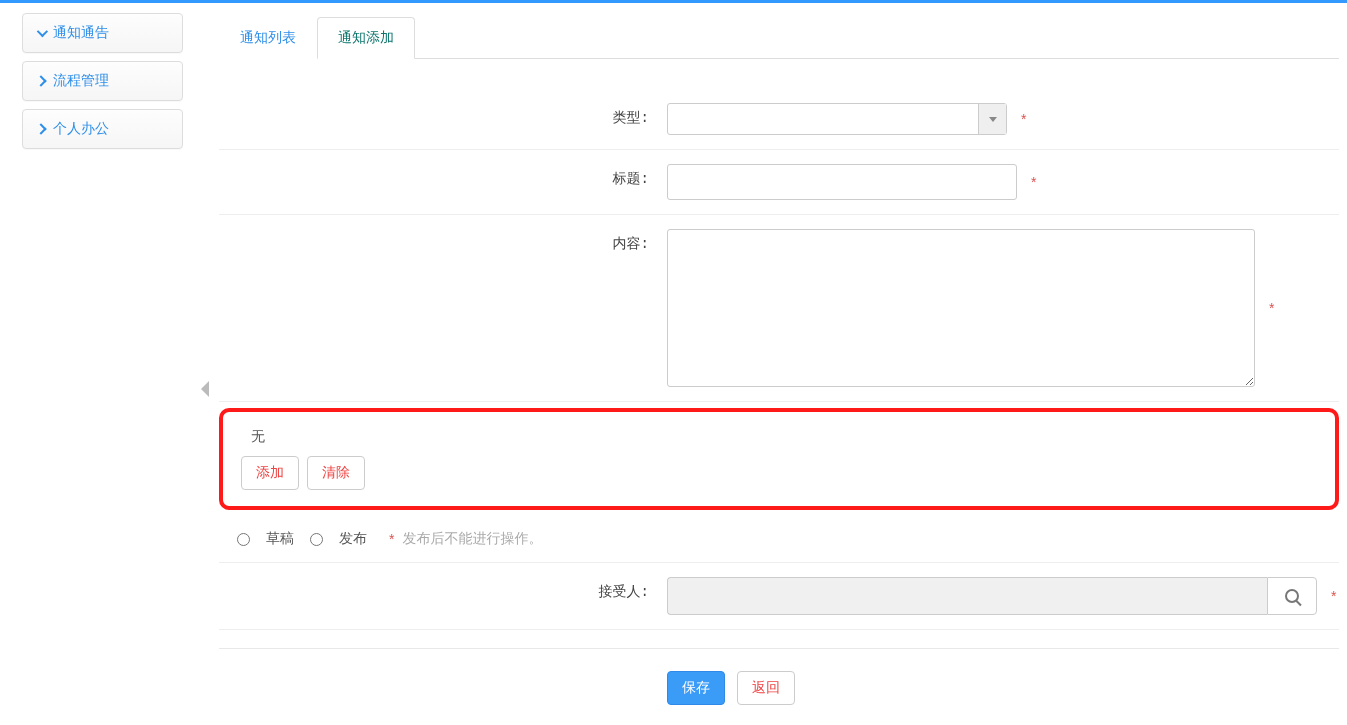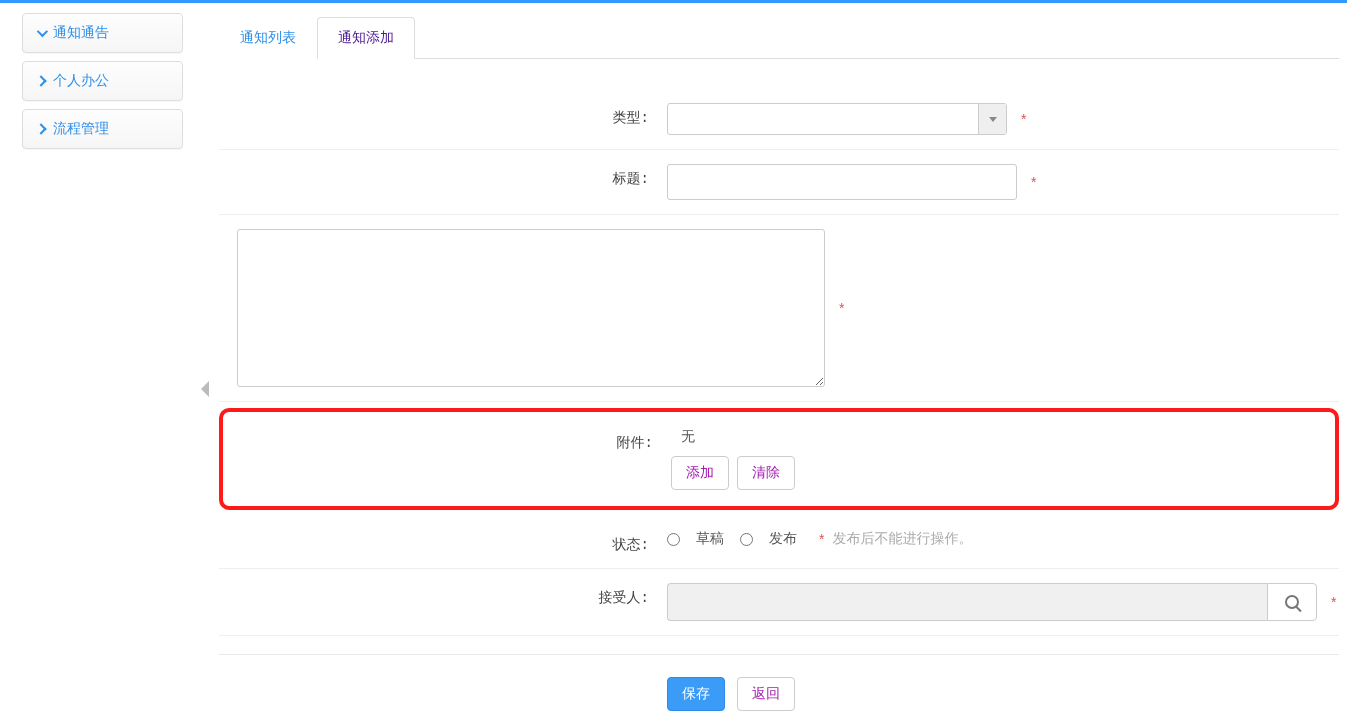--- a/index.html
+++ b/index.html
@@ -102,21 +102,21 @@
     .tab {
       padding: 11px 20px;
       color: #2f8fe9;
       background: #fff;
       cursor: pointer;
       margin-bottom: -1px;
       border: 1px solid transparent;
       border-radius: 4px 4px 0 0;
     }
     .tab.active {
-      color: #4c1d95;
+      color: #0f766e;
       border: 1px solid #ddd;
       border-bottom-color: #fff;
     }
     .form-wrap {
       padding: 30px 0 0 0;
     }
     .form-row {
       display: flex;
       border-bottom: 1px solid #eee;
       padding: 14px 0;
@@ -202,21 +202,21 @@
       padding-left: 10px;
     }
     .btn {
       display: inline-block;
       padding: 7px 14px;
       border: 1px solid #ccc;
       background: #fff;
       border-radius: 4px;
       cursor: pointer;
       font-size: 14px;
-      color: #a21caf;
+      color: #ef4444;
     }
     .btn-primary {
       background: #3b9cf8;
       border-color: #2d8ae8;
       color: #fff;
     }
     .radio-label {
       display: inline-flex;
       align-items: center;
       gap: 16px;
@@ -288,28 +288,28 @@
     <div class="panel">
       <div class="panel-head">
         <span class="chevron chevron-down"></span>
         <span>通知通告</span>
       </div>
     </div>
 
     <div class="panel">
       <div class="panel-head">
         <span class="chevron chevron-right"></span>
-        <span>个人办公</span>
+        <span>流程管理</span>
       </div>
     </div>
 
     <div class="panel">
       <div class="panel-head">
         <span class="chevron chevron-right"></span>
-        <span>流程管理</span>
+        <span>个人办公</span>
       </div>
     </div>
 
     <div class="collapse-handle"></div>
   </aside>
 
   <main class="main">
 
     <div class="tabs">
       <div class="tab">
@@ -337,45 +337,44 @@
 
       <div class="form-row">
         <div class="label-col">标题:</div>
         <div class="field-col">
           <input type="text" class="text-input" style="">
           <span class="req">*</span>
         </div>
       </div>
 
       <div class="form-row">
+        <div class="label-col">内容:</div>
         <div class="field-col">
           <textarea class="content-area" style=""></textarea>
           <span class="req">*</span>
         </div>
       </div>
 
       <div class="highlight-box">
         <div class="highlight-inner">
-          <div class="label-col">附件:</div>
           <div class="field-col" style="display:block;">
             <span class="attach-value">无</span>
             <div style="display:flex; gap:8px;">
               <button class="btn">
                 <span>添加</span>
               </button>
               <button class="btn">
                 <span>清除</span>
               </button>
             </div>
           </div>
         </div>
       </div>
 
       <div class="form-row">
-        <div class="label-col">状态:</div>
         <div class="field-col">
           <label class="radio-label">
             <input type="radio" name="status" style="">
             <span>草稿</span>
           </label>
           <label class="radio-label">
             <input type="radio" name="status" style="">
             <span>发布</span>
           </label>
           <span class="req">*</span>

